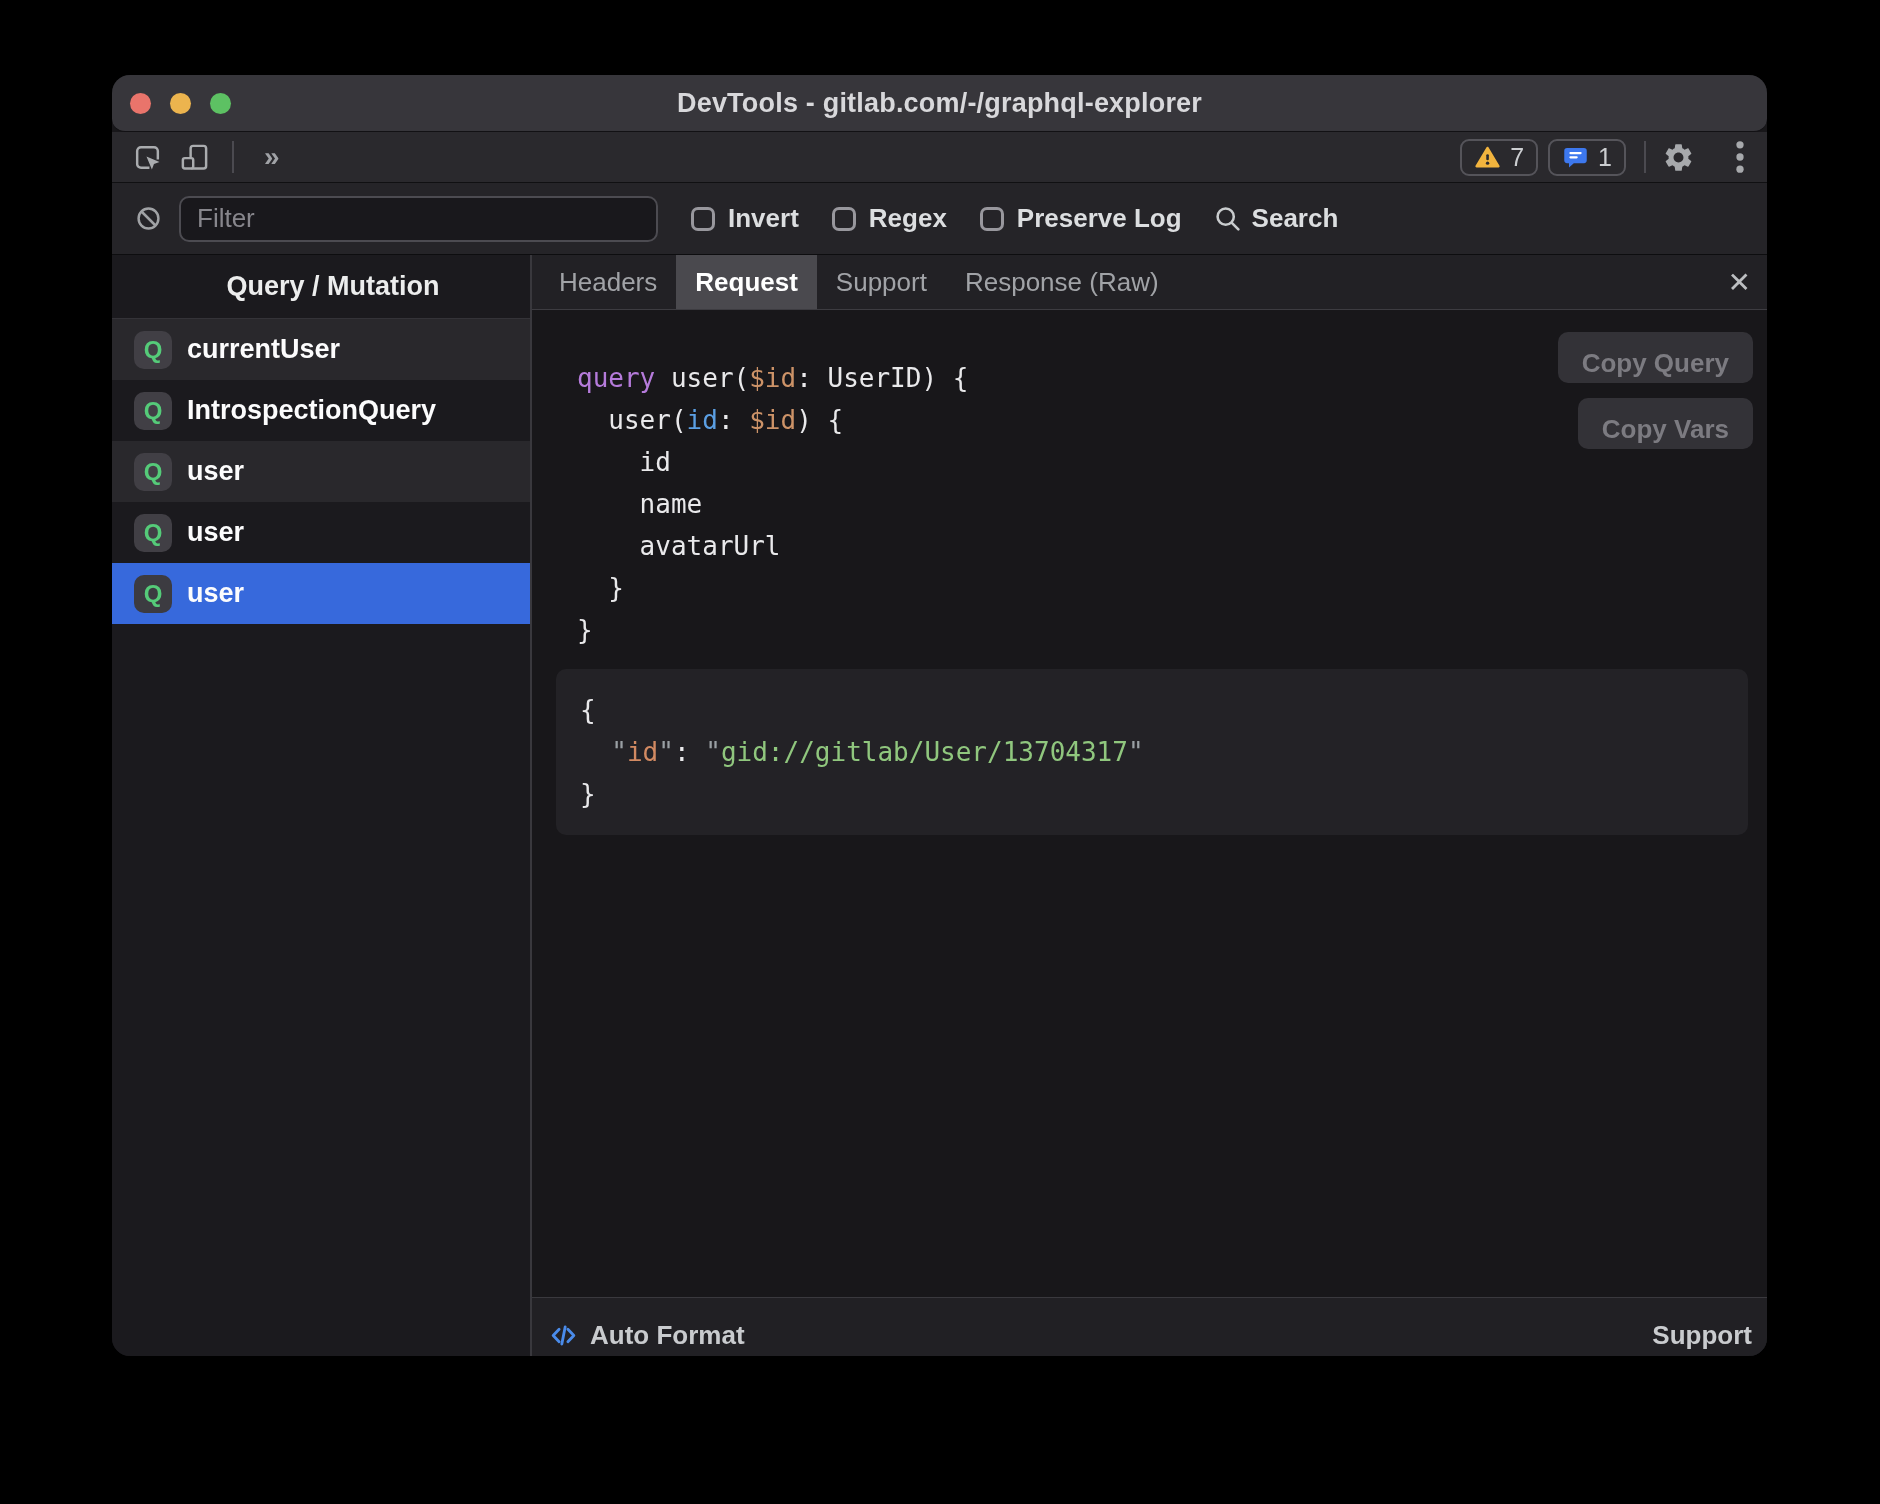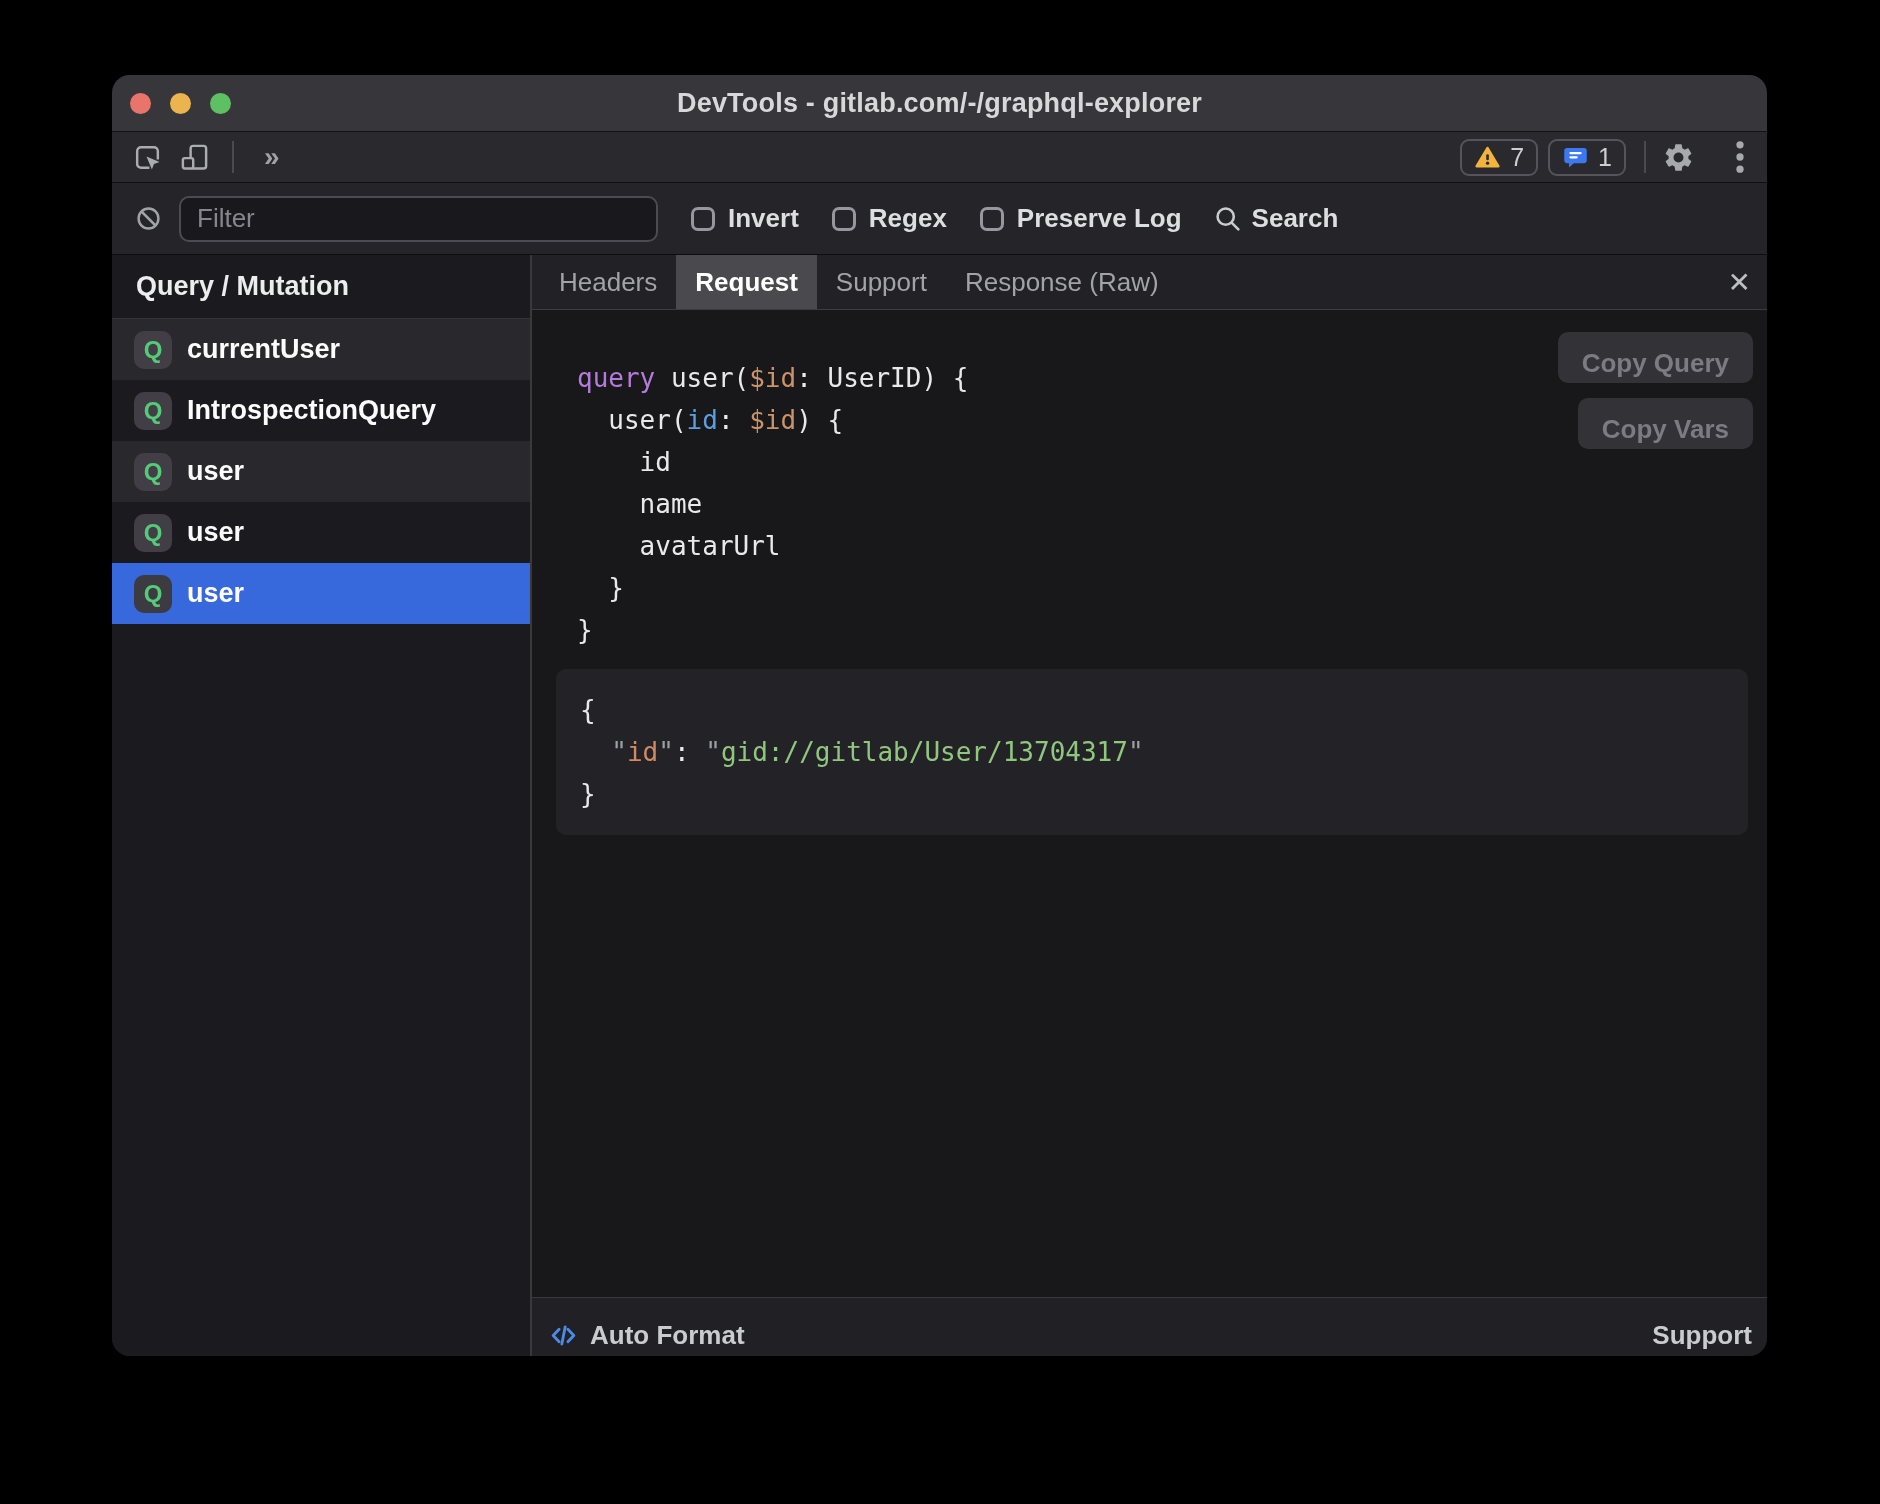--- a/index.html
+++ b/index.html
@@ -9,21 +9,21 @@
     font-family: "Liberation Sans", sans-serif; overflow: hidden;
   }
   .window {
     position: absolute; left: 112px; top: 75px; width: 1655px; height: 1281px;
     border-radius: 18px; overflow: hidden; background: #18171a;
     display: flex; flex-direction: column;
   }
   
   .titlebar {
     flex: 0 0 57px; background: #37363b; border-bottom: 1px solid #121114;
-    display: flex; align-items: center; position: relative;
+    display: flex; align-items: center; position: relative; border-radius: 13px;
   }
   .traffic-lights { position: absolute; left: 18px; top: 0; height: 100%; display: flex; align-items: center; gap: 19px; }
   .tl { width: 21px; height: 21px; border-radius: 50%; }
   .tl.red { background: #e9746b; } .tl.yellow { background: #ecb44e; } .tl.green { background: #5dc163; }
   .title { flex: 1; text-align: center; color: #d8d8db; font-size: 27px; font-weight: 700; letter-spacing: .2px; }
   
   .toolbar { flex: 0 0 51px; background: #2a292d; display: flex; align-items: center; padding-left: 20px; border-bottom: 1px solid #101012; }
   .tool-btn { display: flex; align-items: center; justify-content: center; flex: 0 0 auto; }
   .tool-btn + .tool-btn { margin-left: 16px; }
   .vsep { width: 2px; height: 32px; background: #4b4a50; margin: 0 8px 0 22px; flex: 0 0 auto; }
@@ -44,21 +44,21 @@
     font-size: 26px; padding: 0 16px; outline: none; font-family: "Liberation Sans", sans-serif;
   }
   .filter-input::placeholder { color: #87868c; }
   .cbgroup { display: flex; align-items: center; margin-left: 33px; cursor: default; }
   .cbbox { width: 24px; height: 24px; border: 3px solid #98979d; border-radius: 7px; flex: 0 0 auto; }
   .cblabel { margin-left: 13px; font-size: 26px; font-weight: 700; color: #dcdee0; white-space: nowrap; }
   .search-group { display: flex; align-items: center; gap: 10px; margin-left: 31px; }
   .search-label { font-size: 26px; font-weight: 700; color: #dcdee0; }
   
   .main { flex: 1; display: flex; min-height: 0; }
-  .sidebar { flex: 0 0 420px; width: 420px; background: #1b1a1e; border-right: 2px solid #39383d; display: flex; flex-direction: column; }
+  .sidebar { flex: 0 0 420px; width: 420px; background: #1b1a1e; border-right: 2px solid #39383d; display: flex; flex-direction: column; text-align: center; }
   .sidebar-header { flex: 0 0 63px; line-height: 63px; padding-left: 24px; color: #eceded; font-size: 27px; font-weight: 700; border-bottom: 1px solid #343338; }
   .srow { flex: 0 0 61px; display: flex; align-items: center; padding-left: 22px; }
   .srow.alt { background: #29282c; }
   .srow.selected { background: var(--accent-blue, #3769dc); }
   .qbadge { width: 38px; height: 38px; border-radius: 10px; background: #413f45; color: var(--query-green, #55cb79); font-weight: 700; font-size: 24px; display: flex; align-items: center; justify-content: center; flex: 0 0 auto; }
   .srow.selected .qbadge { background: #3c3b41; }
   .slabel { margin-left: 15px; font-size: 27px; font-weight: 700; color: #fcfcfd; }
   .sidebar-fill { flex: 1; }
   
   .panel { flex: 1; min-width: 0; display: flex; flex-direction: column; background: #18171a; }

